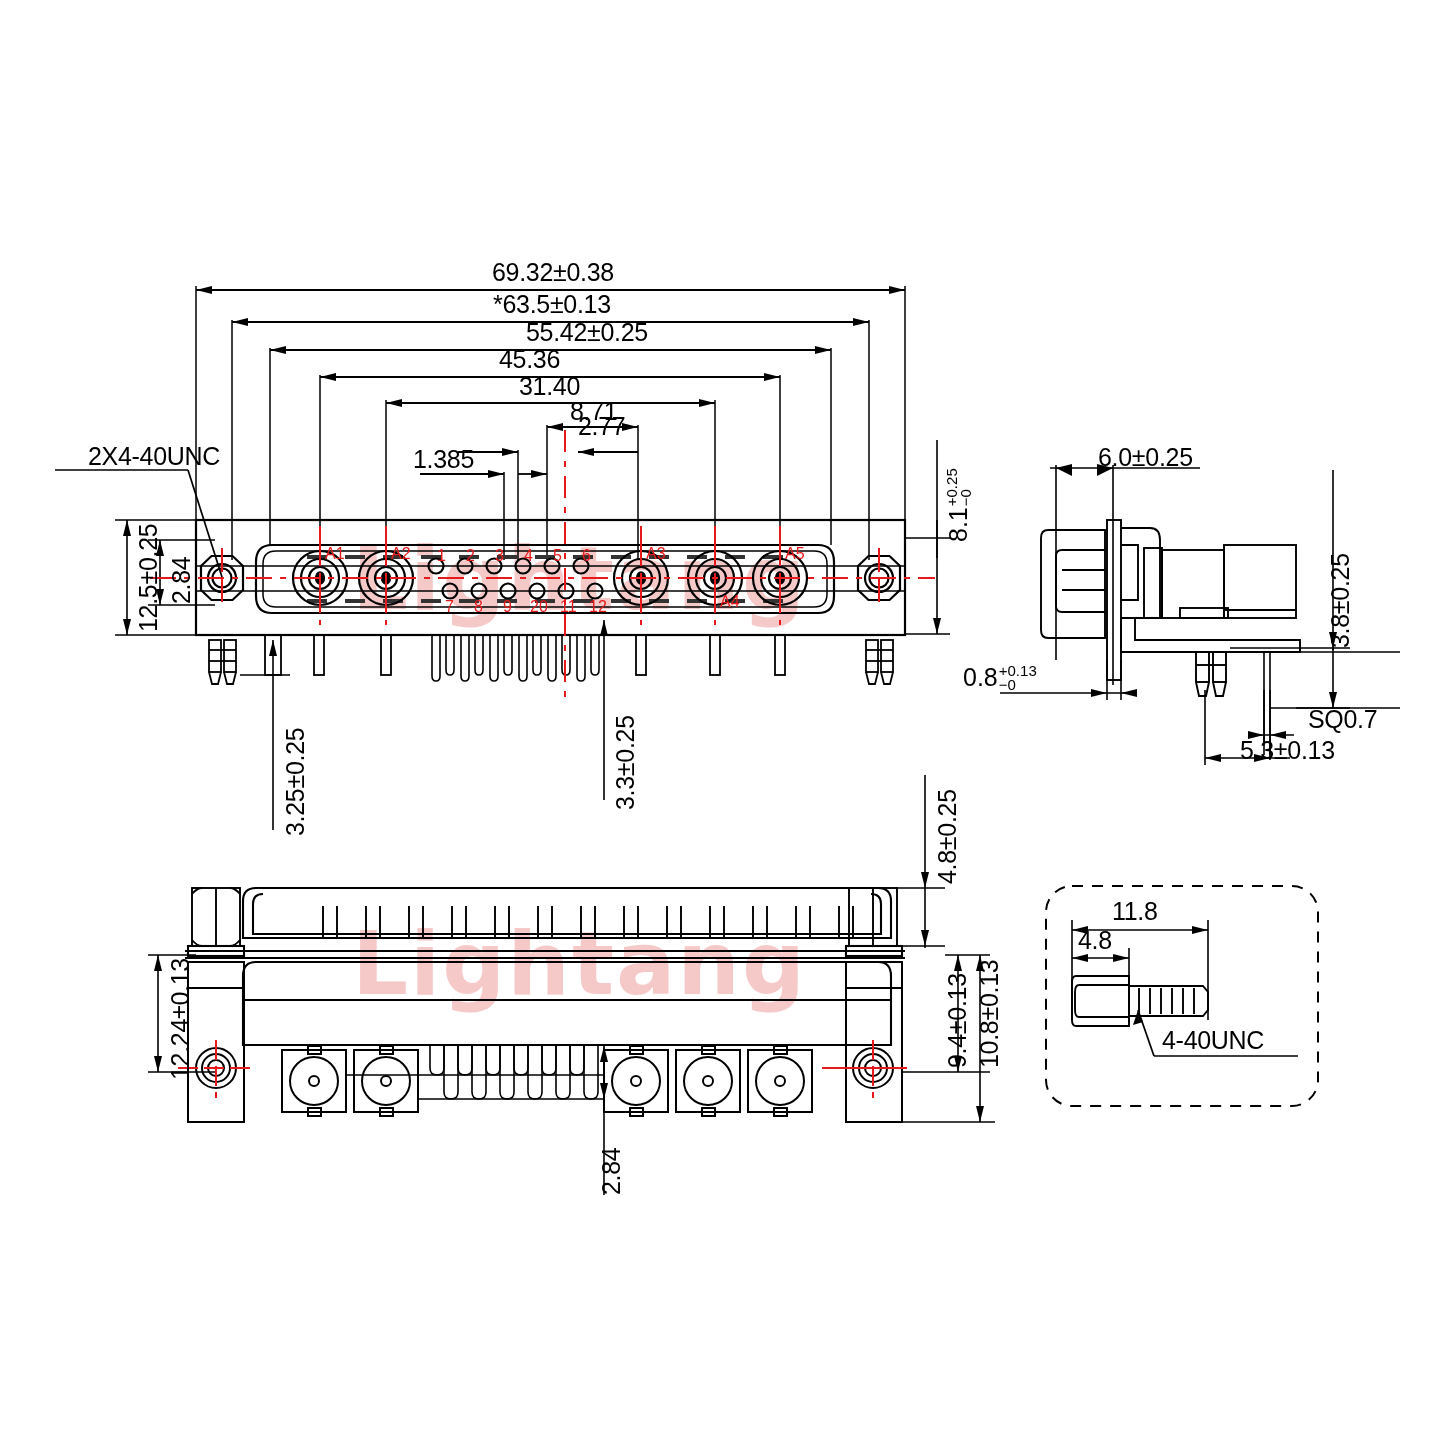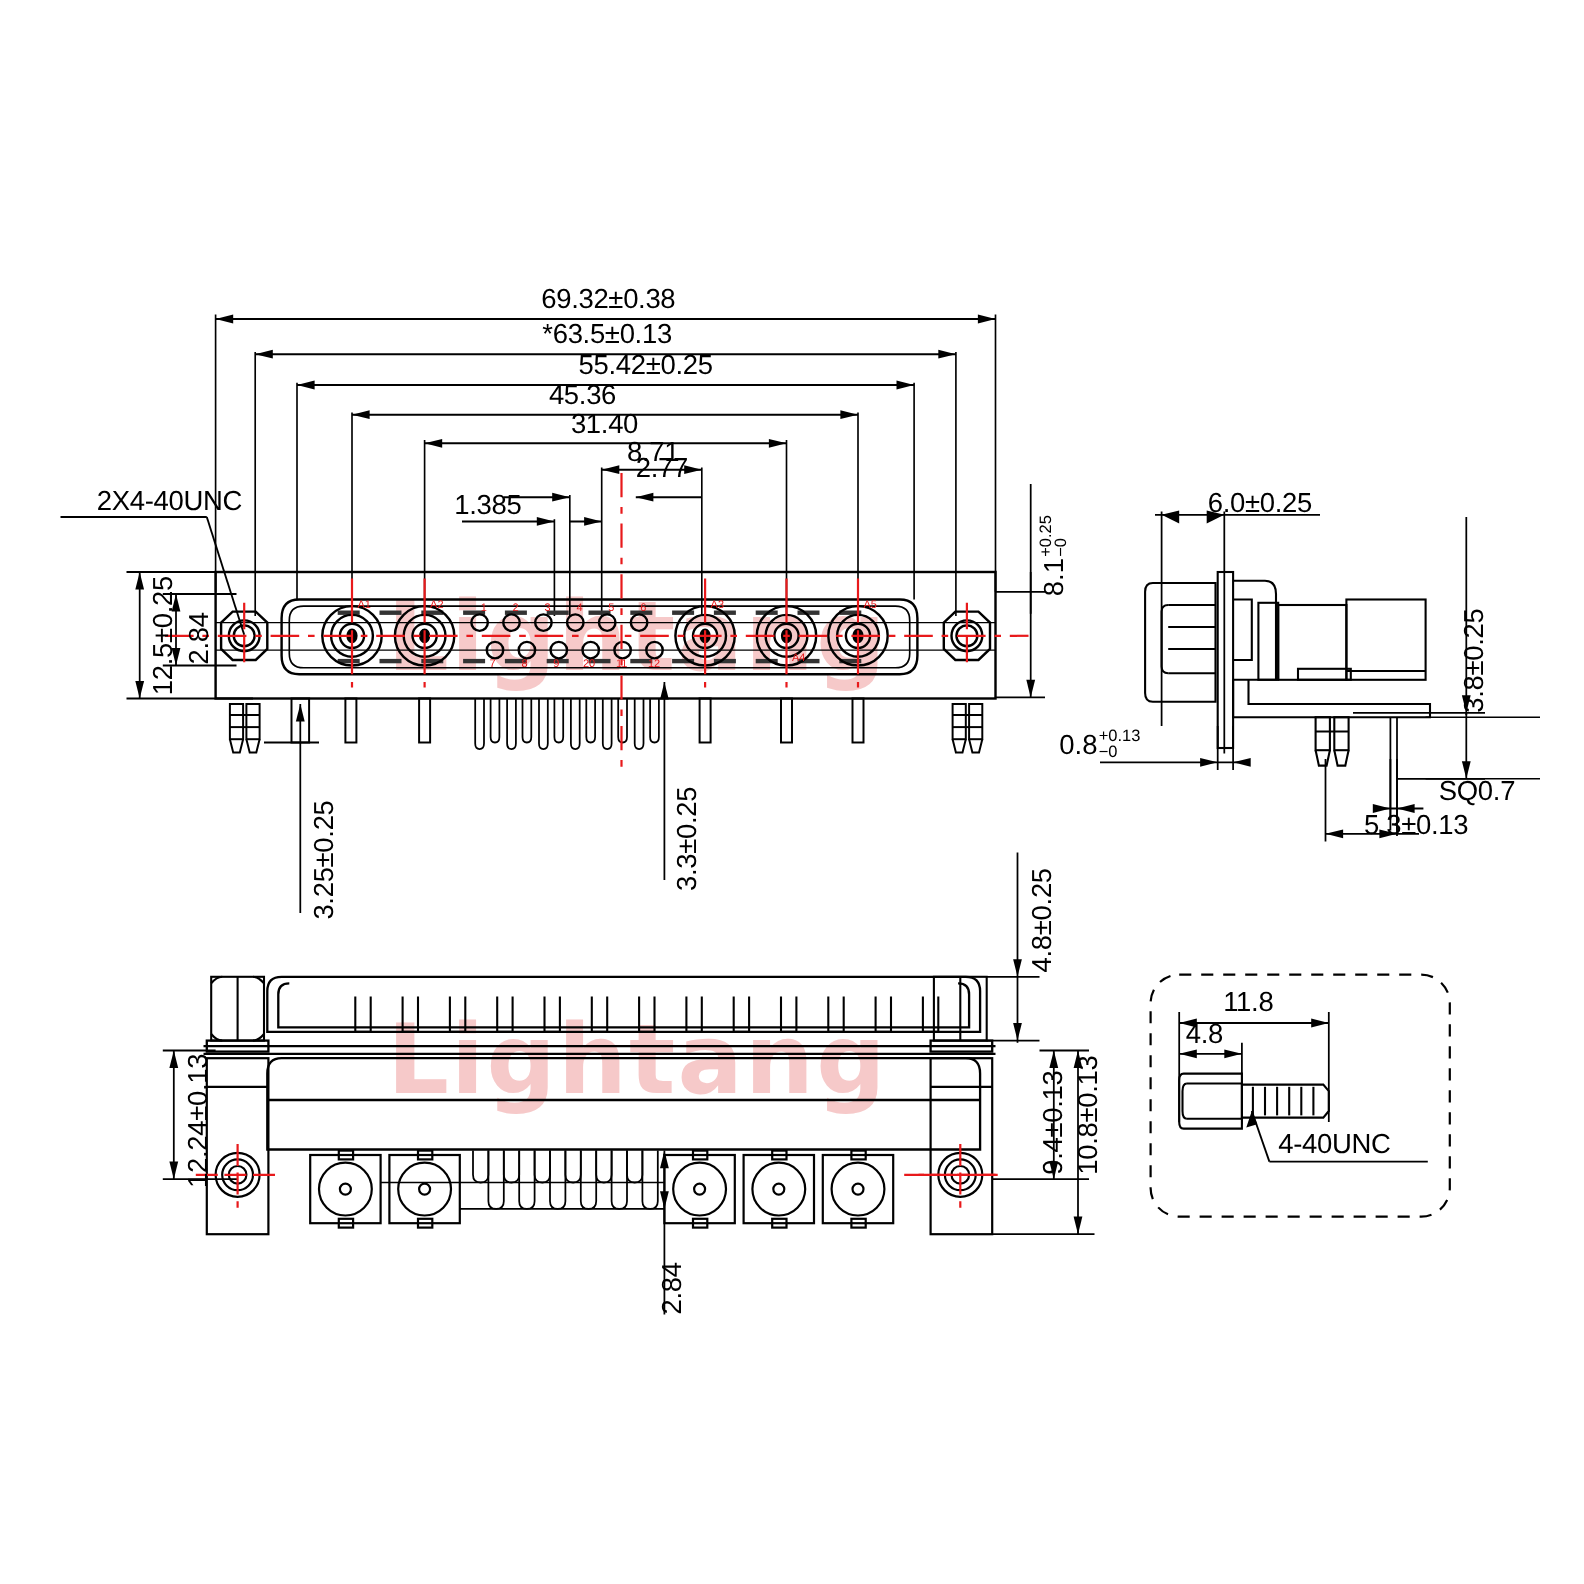--- a/index.html
+++ b/index.html
@@ -3,21 +3,21 @@
 <meta charset="utf-8">
 <title>Connector Drawing</title>
 <style>
   html,body{margin:0;padding:0;background:#ffffff;}
   body{font-family:"Liberation Sans",sans-serif;}
   #sheet{position:relative;width:1440px;height:1440px;background:#fff;overflow:hidden;}
   #sheet svg{position:absolute;left:0;top:0;}
   .lbl{position:absolute;font-family:"Liberation Sans",sans-serif;color:#000;white-space:nowrap;
        font-size:25px;letter-spacing:-0.3px;}
   .lbl.rot{transform-origin:0 0;transform:rotate(-90deg);}
-  .pin{position:absolute;color:#e8191b;font-size:10px;font-family:"Liberation Sans",sans-serif;white-space:nowrap;}
+  .pin{position:absolute;color:#e8191b;font-size:16px;font-family:"Liberation Sans",sans-serif;white-space:nowrap;}
   .tolstack{position:absolute;font-size:25px;white-space:nowrap;}
   .tolstack .frac{display:inline-block;vertical-align:middle;font-size:15px;line-height:0.95;
                   text-align:left;margin-left:1px;position:relative;top:-1px;}
   .tolstack.rot{transform-origin:0 0;transform:rotate(-90deg);}
   .wm{position:absolute;color:#f6c9c9;font-family:"DejaVu Sans",sans-serif;font-weight:700;
       white-space:nowrap;user-select:none;pointer-events:none;}
 </style>
 </head>
 <body>
 

